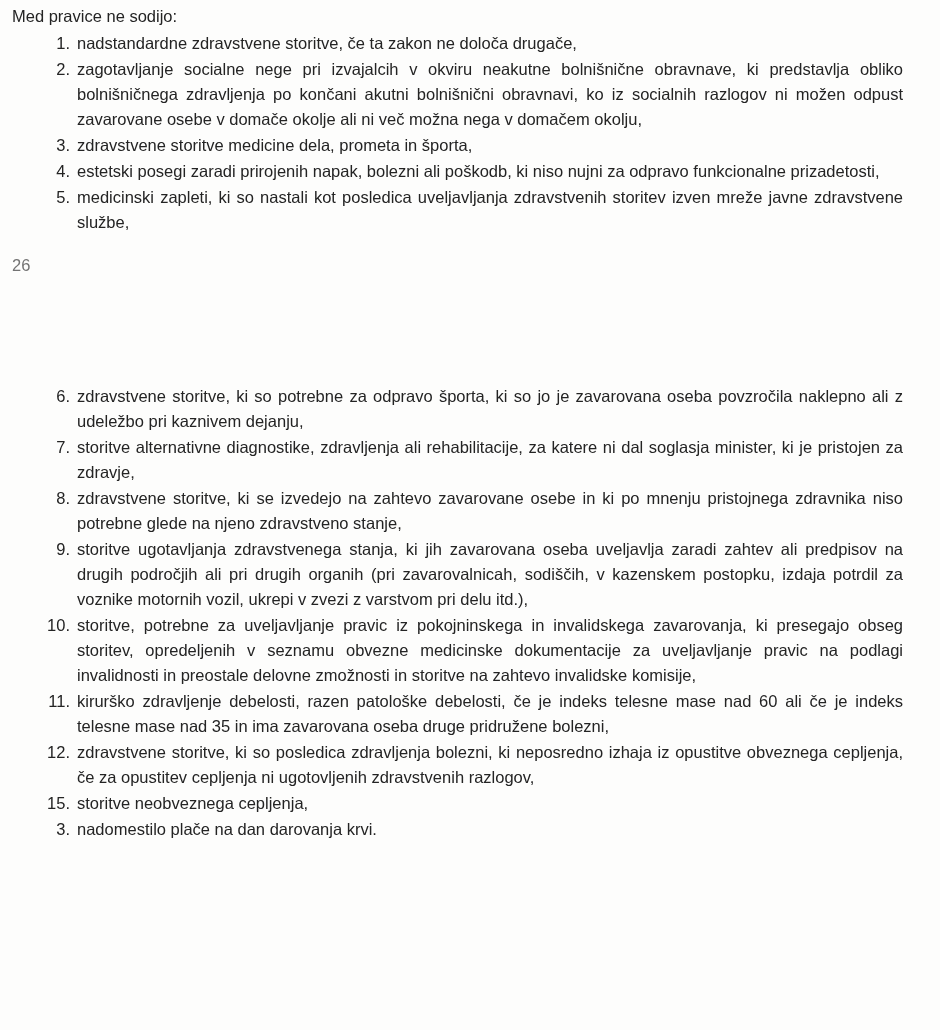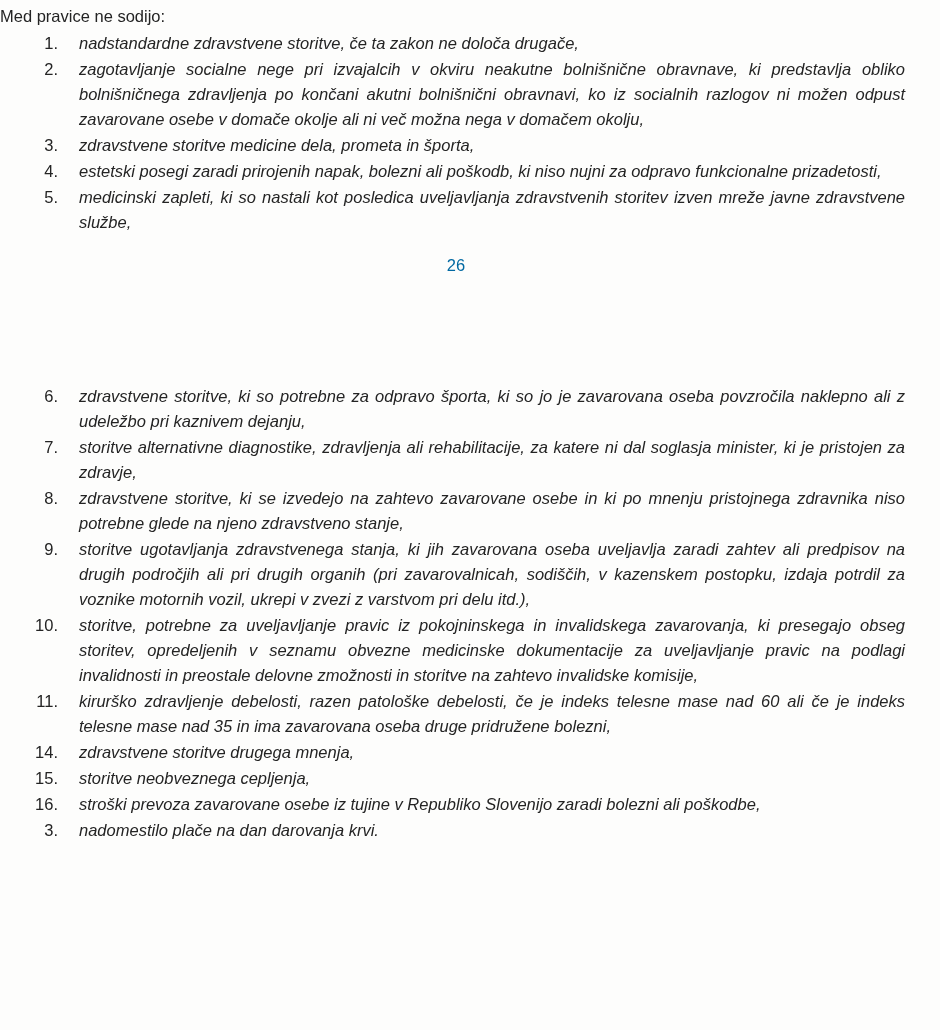--- a/index.html
+++ b/index.html
@@ -11,21 +11,21 @@
     position: relative;
     width: 940px;
     height: 1030px;
     background: #fdfdfc;
     overflow: hidden;
     font-family: "Liberation Sans", "DejaVu Sans", sans-serif;
     font-size: 16.5px;
     line-height: 25px;
     color: #262626;
     box-sizing: border-box;
-    padding: 4px 0 0 0;
+    padding: 4px 0 0 12px;
   }
   
   .scan {
     filter: blur(0.35px) contrast(1.02);
   }
   .intro {
     margin: 0 0 2px 0;
   }
   .list {
     width: 912px;
@@ -35,29 +35,28 @@
     align-items: flex-start;
     margin-bottom: 1px;
   }
   .num {
     flex: none;
     width: 58px;
     text-align: right;
   }
   .txt {
     flex: none;
-    margin-left: 21px;
+    margin-left: 7px;
     width: 826px;
     text-align: justify;
-    font-style: italic;
   }
   .pagenum {
     width: 912px;
-    text-align: center;
-    color: #0369a1;
+    text-align: left;
+    color: #737373;
     margin-top: 18px;
     margin-bottom: 106px;
   }
 </style>
 </head>
 <body>
 
 <div class="page">
   <div class="scan">
     <div class="intro">Med pravice ne sodijo:</div>
@@ -106,30 +105,26 @@
         </div>
         <div class="li">
           <span class="num">10.</span>
           <div class="txt">storitve, potrebne za uveljavljanje pravic iz pokojninskega in invalidskega zavarovanja, ki presegajo obseg storitev, opredeljenih v seznamu obvezne medicinske dokumentacije za uveljavljanje pravic na podlagi invalidnosti in preostale delovne zmožnosti in storitve na zahtevo invalidske komisije,</div>
         </div>
         <div class="li">
           <span class="num">11.</span>
           <div class="txt">kirurško zdravljenje debelosti, razen patološke debelosti, če je indeks telesne mase nad 60 ali če je indeks telesne mase nad 35 in ima zavarovana oseba druge pridružene bolezni,</div>
         </div>
         <div class="li">
-          <span class="num">14.</span>
-          <div class="txt">zdravstvene storitve drugega mnenja,</div>
+          <span class="num">12.</span>
+          <div class="txt">zdravstvene storitve, ki so posledica zdravljenja bolezni, ki neposredno izhaja iz opustitve obveznega cepljenja, če za opustitev cepljenja ni ugotovljenih zdravstvenih razlogov,</div>
         </div>
         <div class="li">
           <span class="num">15.</span>
           <div class="txt">storitve neobveznega cepljenja,</div>
-        </div>
-        <div class="li">
-          <span class="num">16.</span>
-          <div class="txt">stroški prevoza zavarovane osebe iz tujine v Republiko Slovenijo zaradi bolezni ali poškodbe,</div>
         </div>
         <div class="li">
           <span class="num">3.</span>
           <div class="txt">nadomestilo plače na dan darovanja krvi.</div>
         </div>
       </div>
   </div>
 </div>
 
 </body></html>

